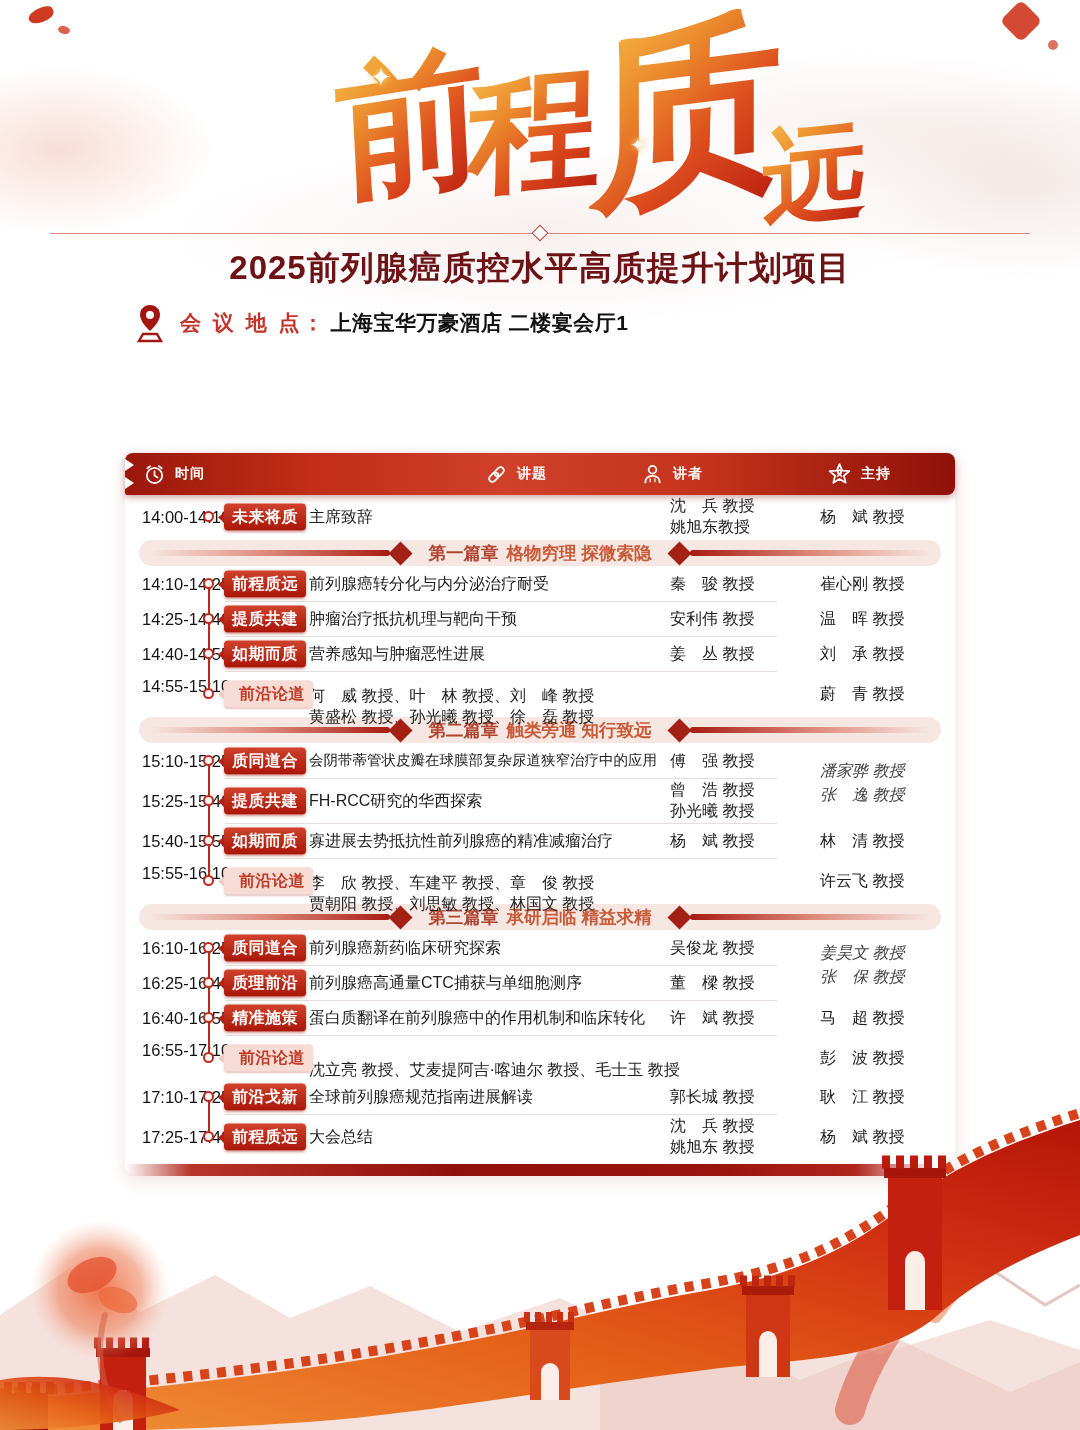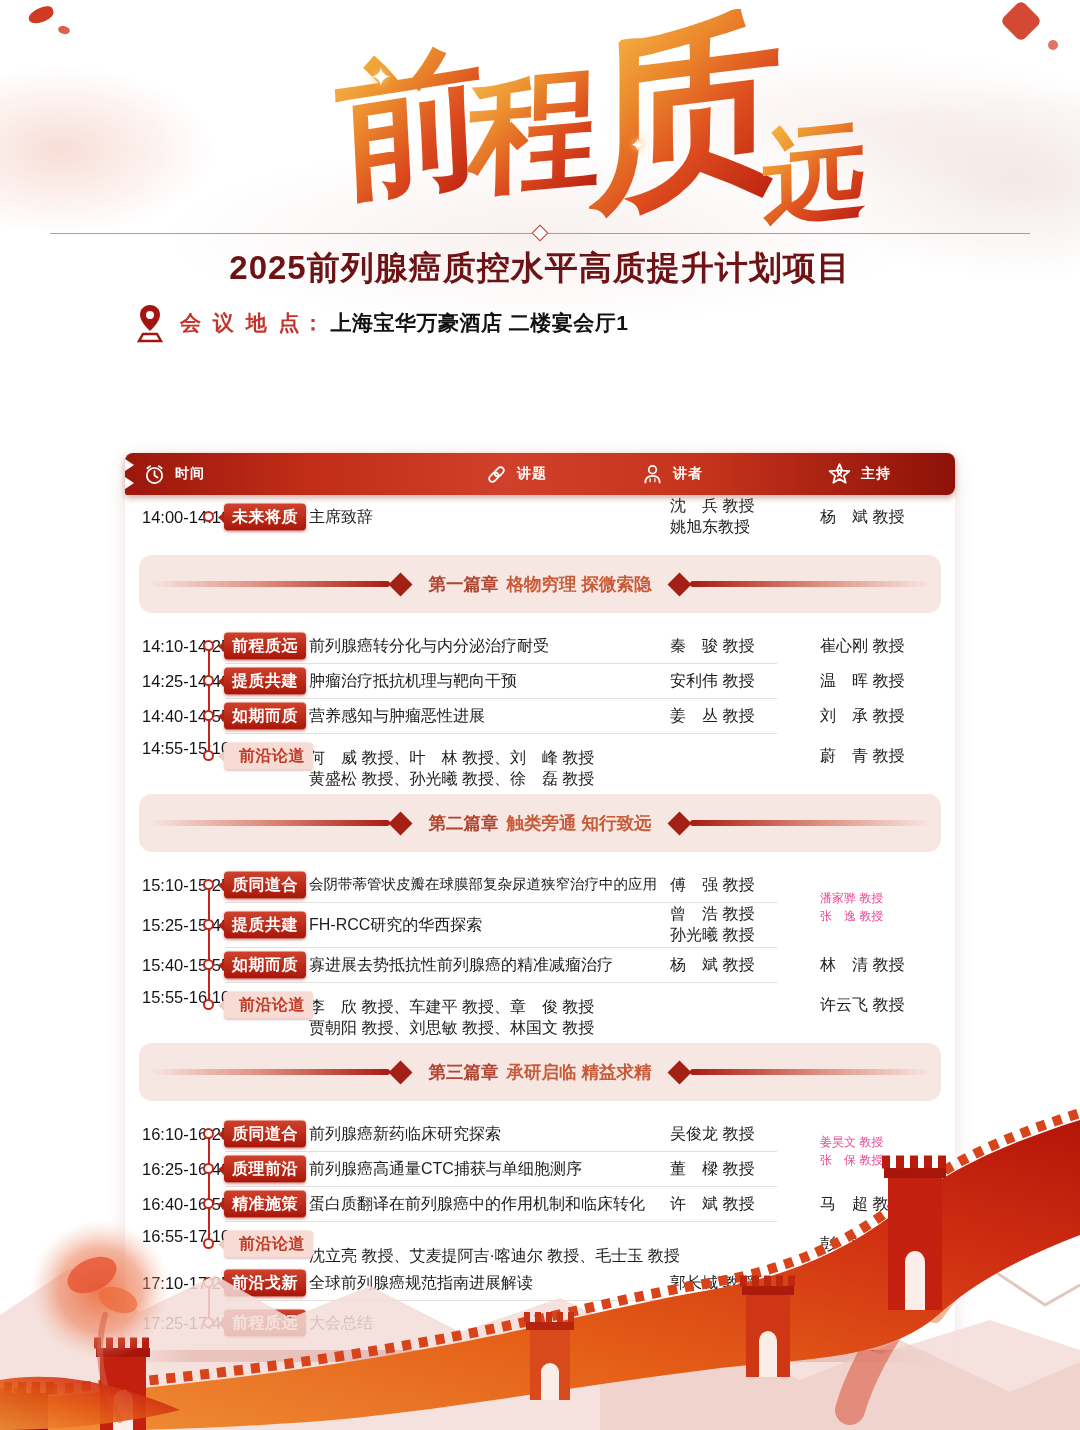--- a/index.html
+++ b/index.html
@@ -84,25 +84,25 @@
       color:#1d1d1d;white-space:nowrap;line-height:1.32;}
   .c-topic.t-sm{font-size:14.5px;}
   .panel .c-topic{white-space:normal;width:470px;margin-top:12px;}
   .c-speaker{position:absolute;left:545px;top:50%;transform:translateY(-50%);
       font-size:16px;color:#1d1d1d;line-height:1.3;white-space:nowrap;}
   .c-host{position:absolute;left:695px;top:50%;transform:translateY(-50%);
       font-size:16px;color:#1d1d1d;line-height:1.45;white-space:nowrap;}
   .sep{height:1px;background:#e4dedc;margin-left:100px;width:552px;}
   .spanwrap{position:relative;}
   .span-host{position:absolute;left:695px;top:50%;transform:translateY(-50%);
-      font-size:12px;color:#ec4899;line-height:1.55;white-space:nowrap;z-index:2;}
-
-  
-  .banner{height:26px;margin:16px 14px;background:#f7e7e3;border-radius:13px;
-      display:flex;align-items:center;padding:16px 10px;}
+      font-size:16px;color:#404040;line-height:1.55;white-space:nowrap;z-index:2;font-style:italic;}
+
+  
+  .banner{height:26px;margin:1px 14px;background:#f7e7e3;border-radius:13px;
+      display:flex;align-items:center;padding:0 10px;}
   .bline{flex:1;height:6px;border-radius:3px;}
   .bl-l{background:linear-gradient(90deg,rgba(247,231,227,0),#e09182 45%,#a81b12 100%);}
   .bl-r{background:linear-gradient(270deg,rgba(247,231,227,0),#e09182 45%,#a81b12 100%);}
   .bdia{width:17px;height:17px;background:#a32015;transform:rotate(45deg);flex:0 0 17px;margin:0 2px;}
   .btext{padding:0 18px;font-size:17.5px;font-weight:bold;white-space:nowrap;}
   .btext .p1{color:#b04531;margin-right:8px;}
   .btext .p2{color:#c85a38;}
 
   .card-bar{margin-top:5px;height:12px;border-radius:0 0 8px 8px;
       background:linear-gradient(90deg,rgba(196,69,54,0) 0%,#b5352a 8%,#8f0f0a 40%,#9a140e 72%,#b0251c 88%,rgba(176,37,28,0) 98%);}

